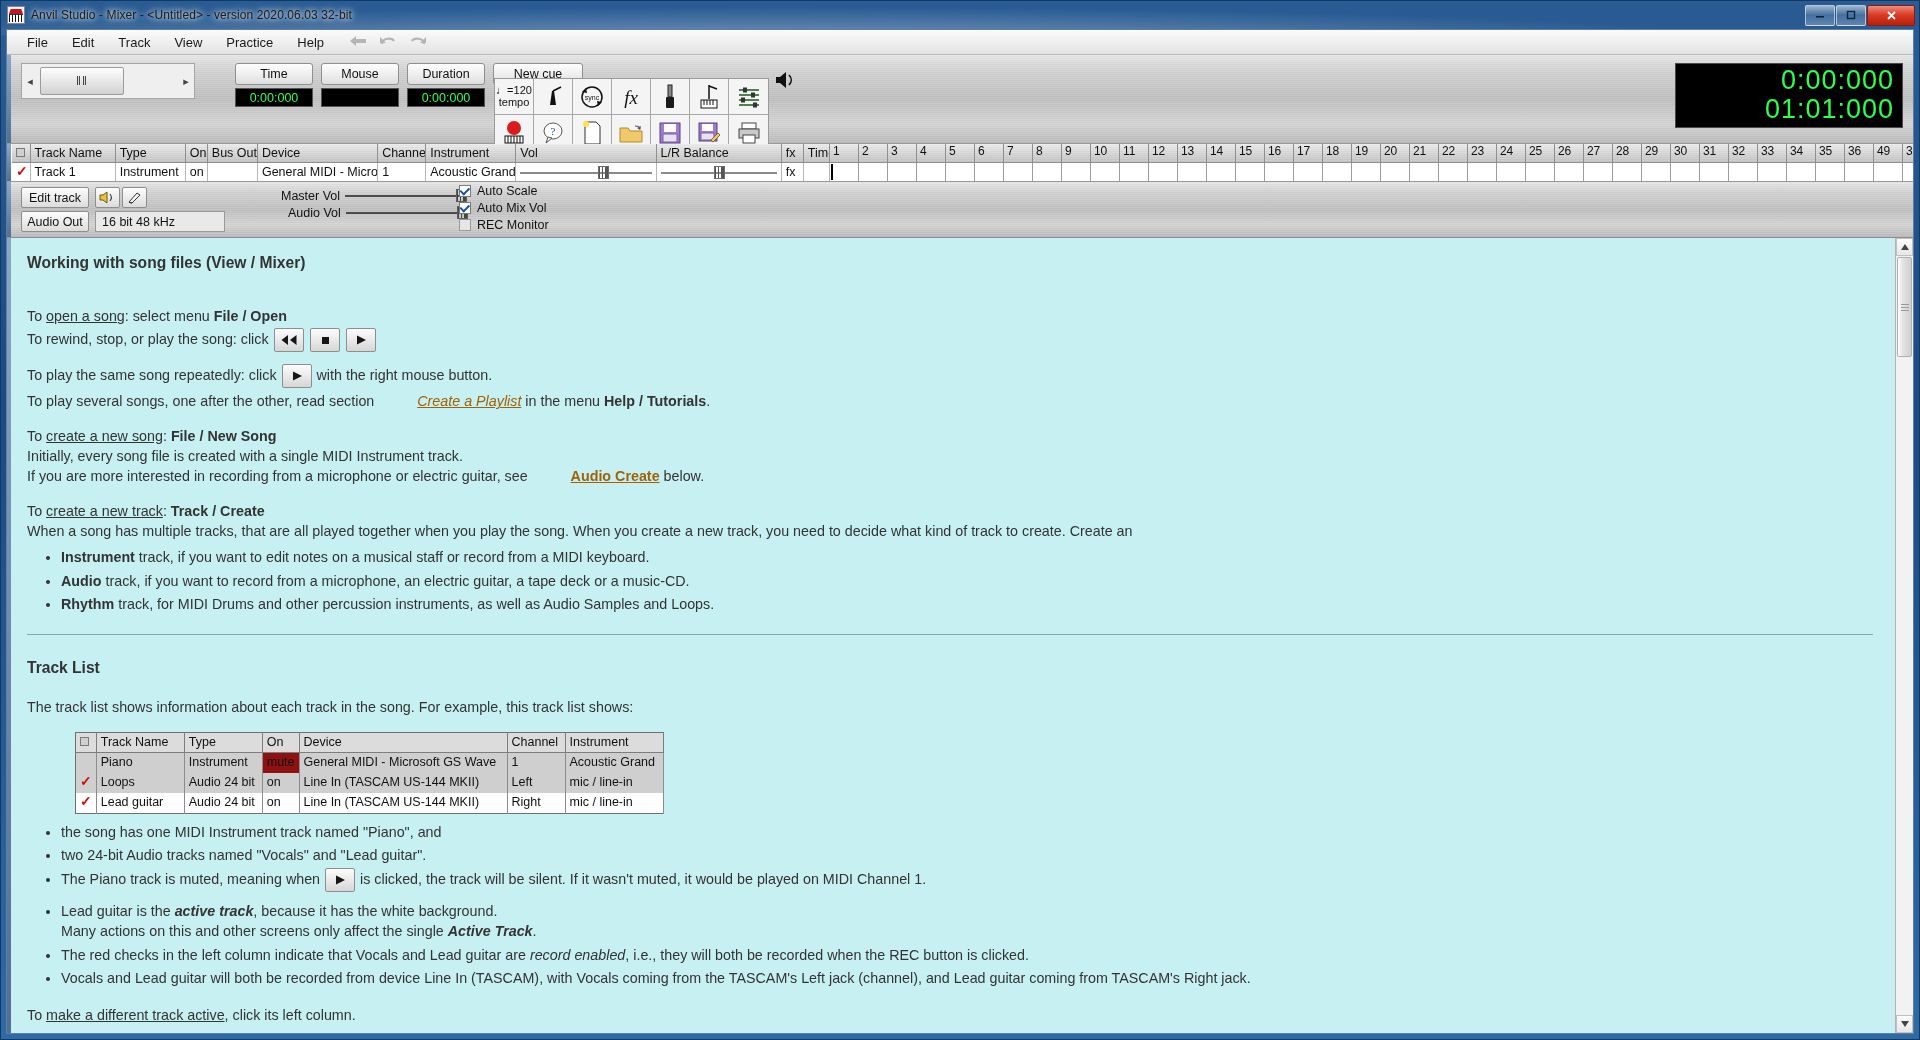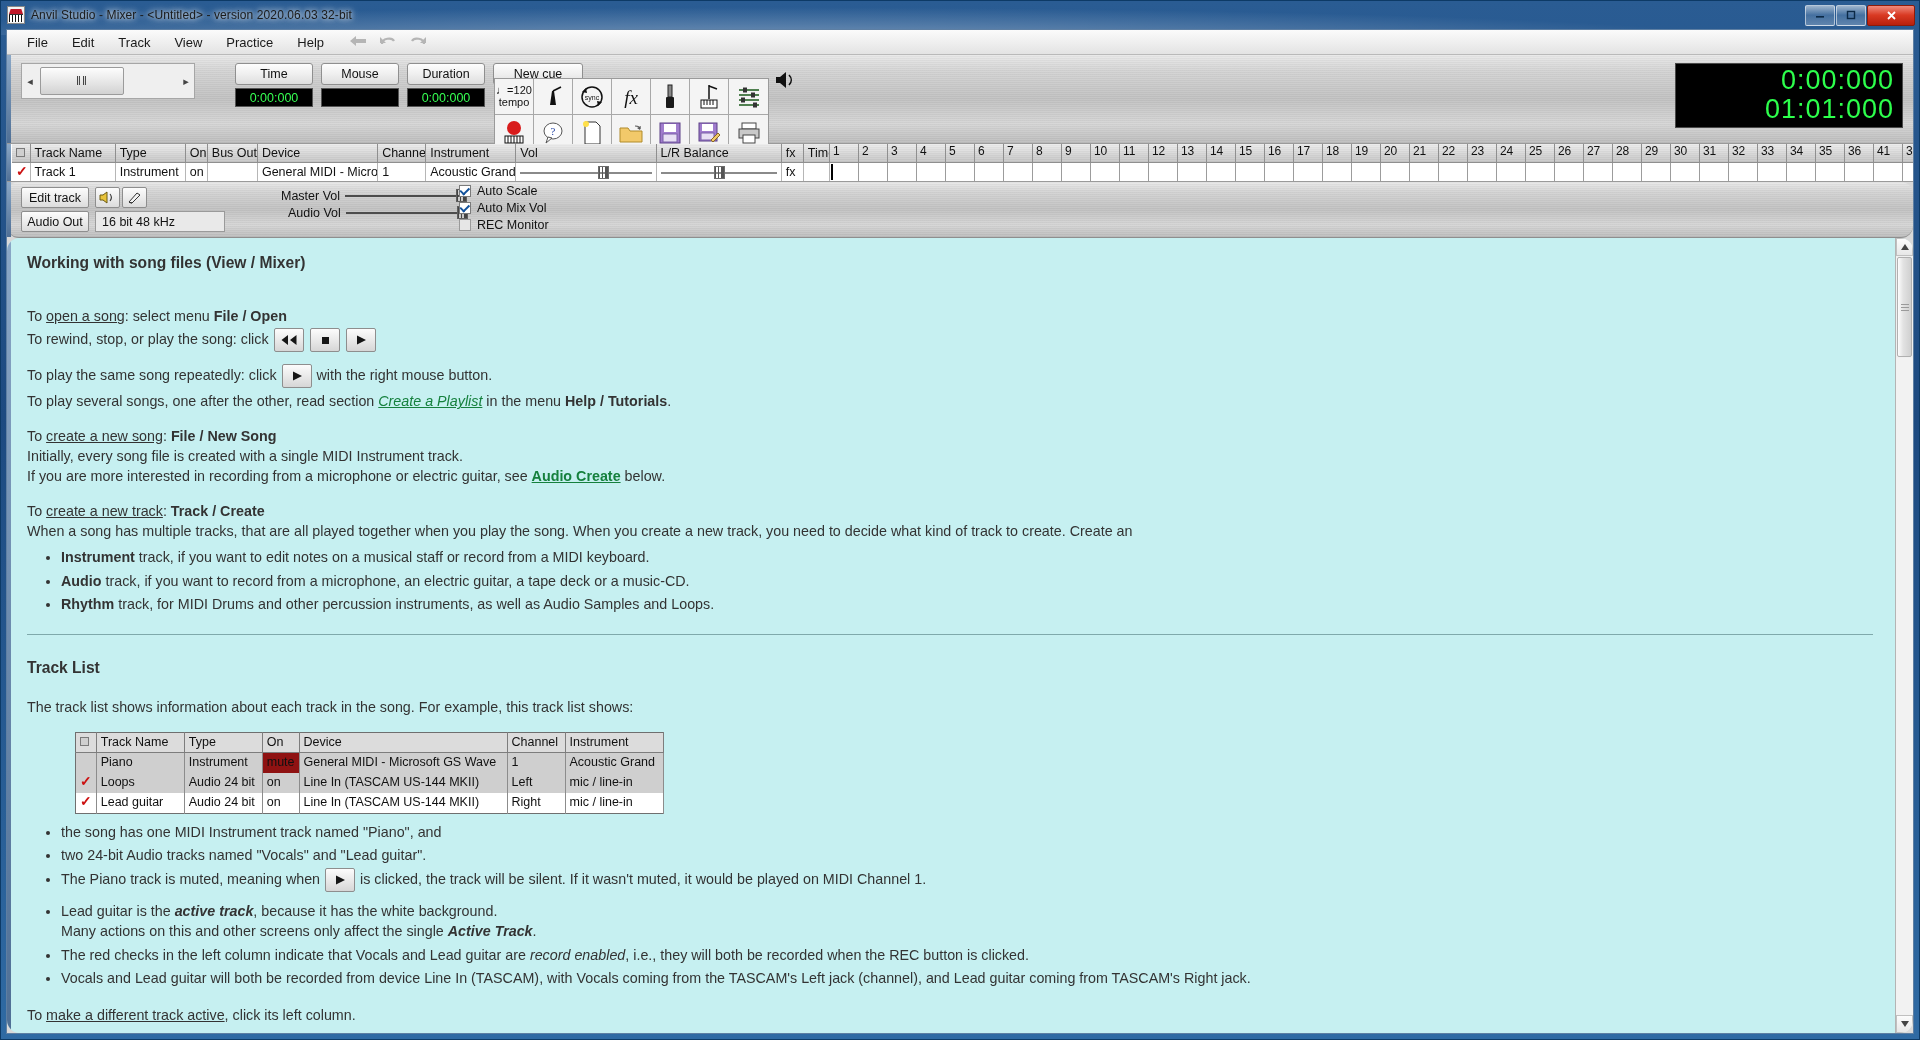--- a/index.html
+++ b/index.html
@@ -214,21 +214,20 @@
   .fx-cell{ font-size:12px;}
   .ruler-head, .ruler-body{ display:flex; height:100%; }
   .rk{ width:29px; flex:0 0 29px; border-right:1px solid #8f8f8f; font-size:12px; color:#111; padding-left:3px;}
   .rb{ width:29px; flex:0 0 29px; border-right:1px solid #9c9c9c; background:#fff;}
   .playhead{ position:absolute; left:1px; top:1px; bottom:1px; width:2px; background:#000;}
 
   
   #control-strip{
     flex:0 0 56px; position:relative;
     border-bottom:1px solid #8e8e8e;
-    border-radius:12px;
   }
   #control-strip:before{
     content:""; position:absolute; left:0; top:0; width:4px; bottom:0;
     background:linear-gradient(180deg,#8aa7c6,#4f6f95);
   }
   .gbtn{
     position:absolute;
     background:linear-gradient(180deg,#fcfcfc,#ececec 52%,#dcdcdc);
     border:1px solid #8e8e8e; border-radius:2px;
     font-size:12.5px; color:#111;
@@ -265,38 +264,37 @@
   .cbox.checked:after{
     content:""; width:7px;height:4px;border-left:2px solid #12529c;border-bottom:2px solid #12529c;
     transform:rotate(-45deg) translate(0px,-1px);
   }
   .cbox.off{ background:#e6e6e6; border-color:#9a9a9a;}
 
   
   #help-pane{
     flex:1 1 auto; display:flex; position:relative; background:#bfe9ea;
     overflow:hidden;
-    border-radius:13px;
   }
   #help-pane:before{
     content:""; position:absolute; left:0; top:0; width:4px; bottom:0;
     background:linear-gradient(180deg,#8aa7c6,#4f6f95); z-index:4;
   }
   #help-doc{
     flex:1 1 auto; background:#c6f0f1; padding:14px 22px 0 20px;
     color:#333; font-size:14.3px; line-height:1.42; overflow:hidden;
   }
   #help-doc h2{ font-size:15.6px; color:#333; margin:0 0 18px 0;}
   #help-doc p{ margin:0 0 0 0;}
   .gap{ height:14px;}
   .uline{ text-decoration:underline; }
   .b{ font-weight:bold;}
   .i{ font-style:italic;}
   .bi{ font-weight:bold; font-style:italic;}
-  a.doclink{ color:#15803d; text-decoration:underline; font-style:italic;}
+  a.doclink{ color:#a16207; text-decoration:underline; font-style:italic;margin-left:39px;}
   a.doclink.bold{ font-weight:bold; font-style:normal;}
   .inline-btn{
     display:inline-flex; align-items:center; justify-content:center;
     width:30px; height:24px; vertical-align:middle;
     background:linear-gradient(180deg,#fcfcfc,#e9e9e9 52%,#d6d6d6);
     border:1px solid #8e8e8e; border-radius:2px; margin:0 1px;
   }
   .inline-btn svg{display:block}
   ul.doclist{ margin:6px 0 0 0; padding-left:34px;}
   ul.doclist li{ margin-bottom:3px;}
@@ -629,21 +627,21 @@
                   <div class="rk">27</div>
                   <div class="rk">28</div>
                   <div class="rk">29</div>
                   <div class="rk">30</div>
                   <div class="rk">31</div>
                   <div class="rk">32</div>
                   <div class="rk">33</div>
                   <div class="rk">34</div>
                   <div class="rk">35</div>
                   <div class="rk">36</div>
-                  <div class="rk">41</div>
+                  <div class="rk">49</div>
                   <div class="rk">38</div>
                 </div>
             </th>
           </tr>
         </thead>
         <tbody>
           <tr>
             <td class="sel-col">
               <span class="redcheck">✓</span>
             </td>

